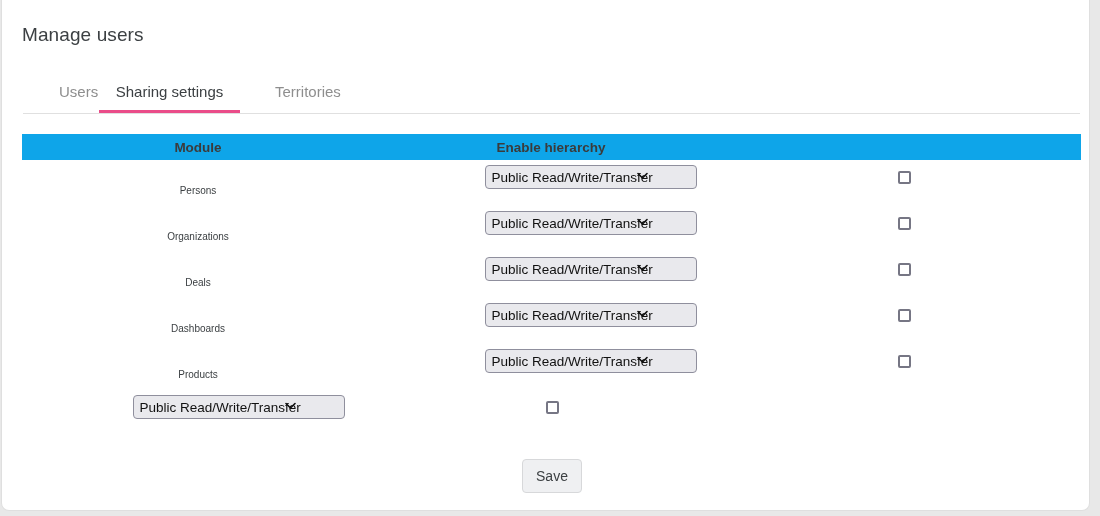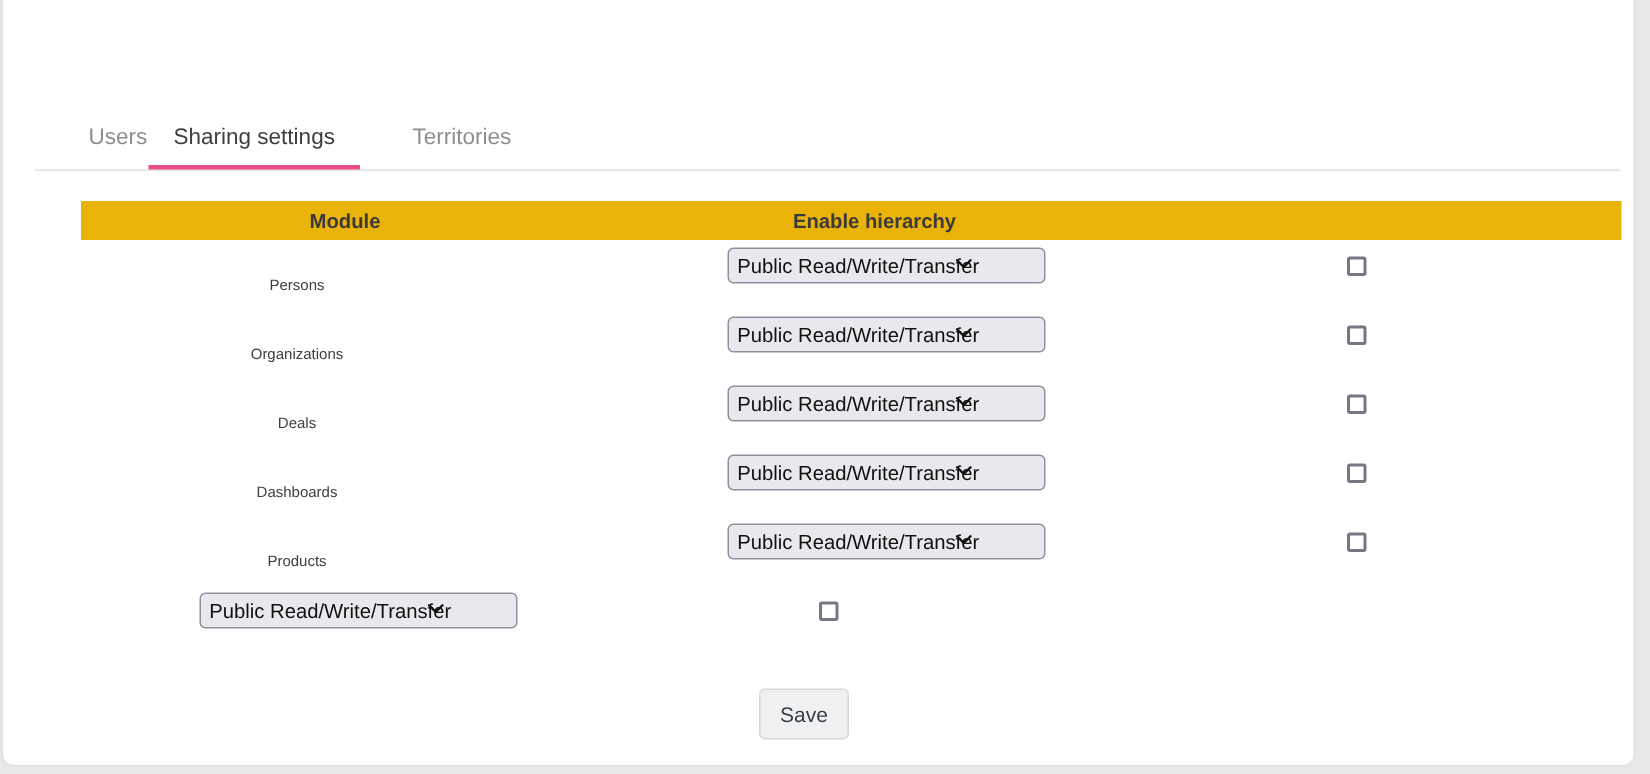--- a/index.html
+++ b/index.html
@@ -80,23 +80,22 @@
   
   .table {
     position: absolute;
     left: 20px;
     top: 134px;
     width: 1059px;
   }
   .thead {
     display: flex;
     height: 26px;
-    background: #eab308;
+    background: #0ea5e9;
     align-items: center;
-    margin-left: 32px;
   }
   .th {
     font-size: 13.5px;
     font-weight: bold;
     color: #3b3b3b;
     text-align: center;
   }
   .col-module { width: 352px; }
   .col-access { width: 353px; }
   .col-hier   { width: 354px; }
@@ -159,21 +158,21 @@
     border: 2px solid #767684;
     border-radius: 2px;
     background: #ffffff;
     cursor: pointer;
     box-sizing: border-box;
   }
 
   
   .save-wrap {
     position: absolute;
-    left: 4px;
+    left: 20px;
     top: 459px;
     width: 1059px;
     display: flex;
     justify-content: center;
     align-items: center;
   }
   .save-button {
     width: 60px;
     height: 34px;
     background: #eff0f2;
@@ -185,20 +184,21 @@
     cursor: pointer;
     margin-left: 1px;
   }
 </style>
 </head>
 <body>
 
 <div class="page">
   <div class="card">
 
+    <div class="page-title">Manage users</div>
 
     <div class="tabs">
       <div class="tab tab-users">
         <span>Users</span>
       </div>
       <div class="tab tab-sharing active">
         <span>Sharing settings</span>
       </div>
       <div class="tab tab-terr">
         <span>Territories</span>

